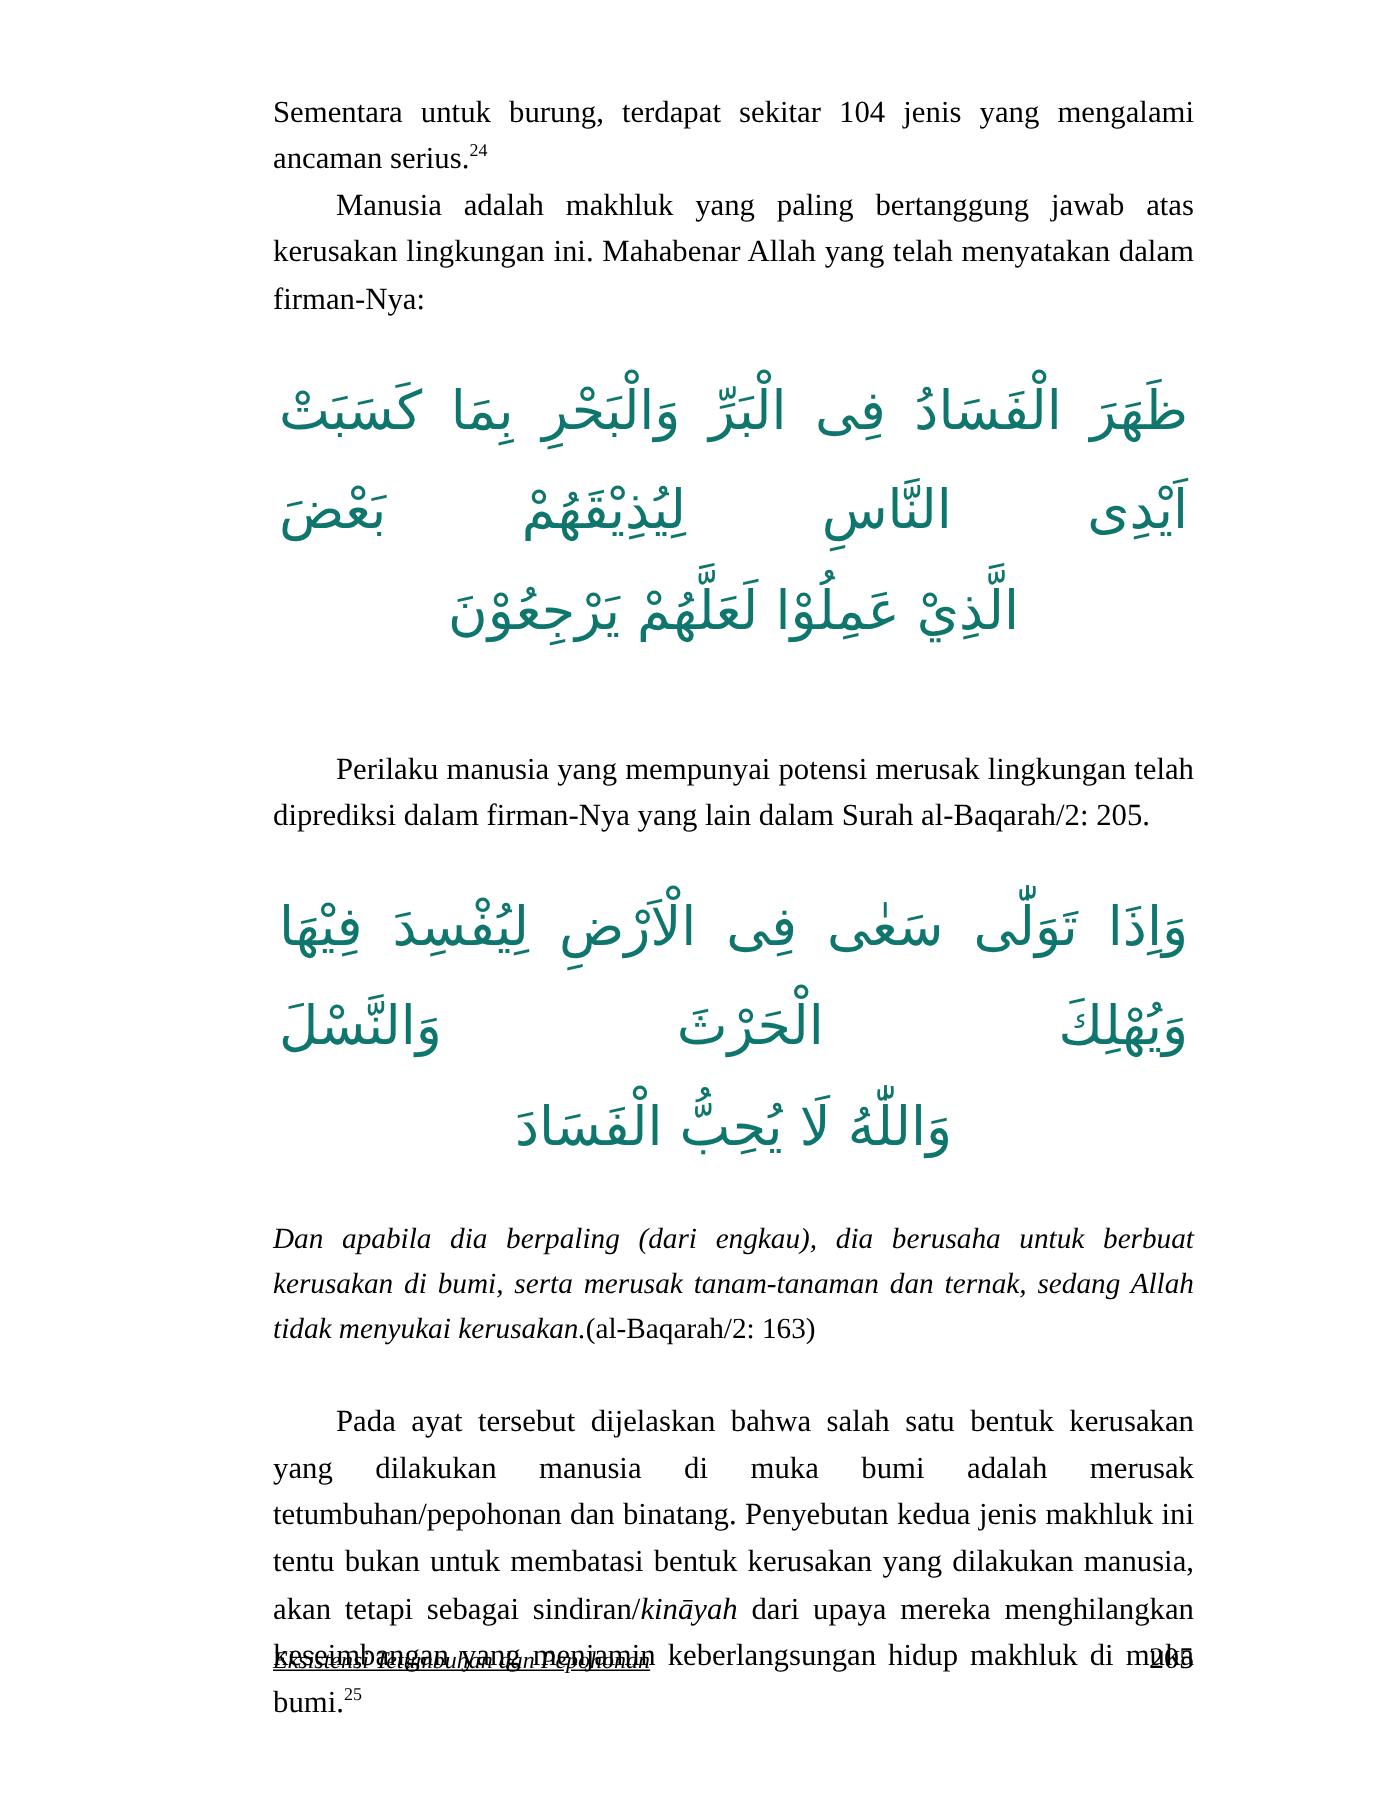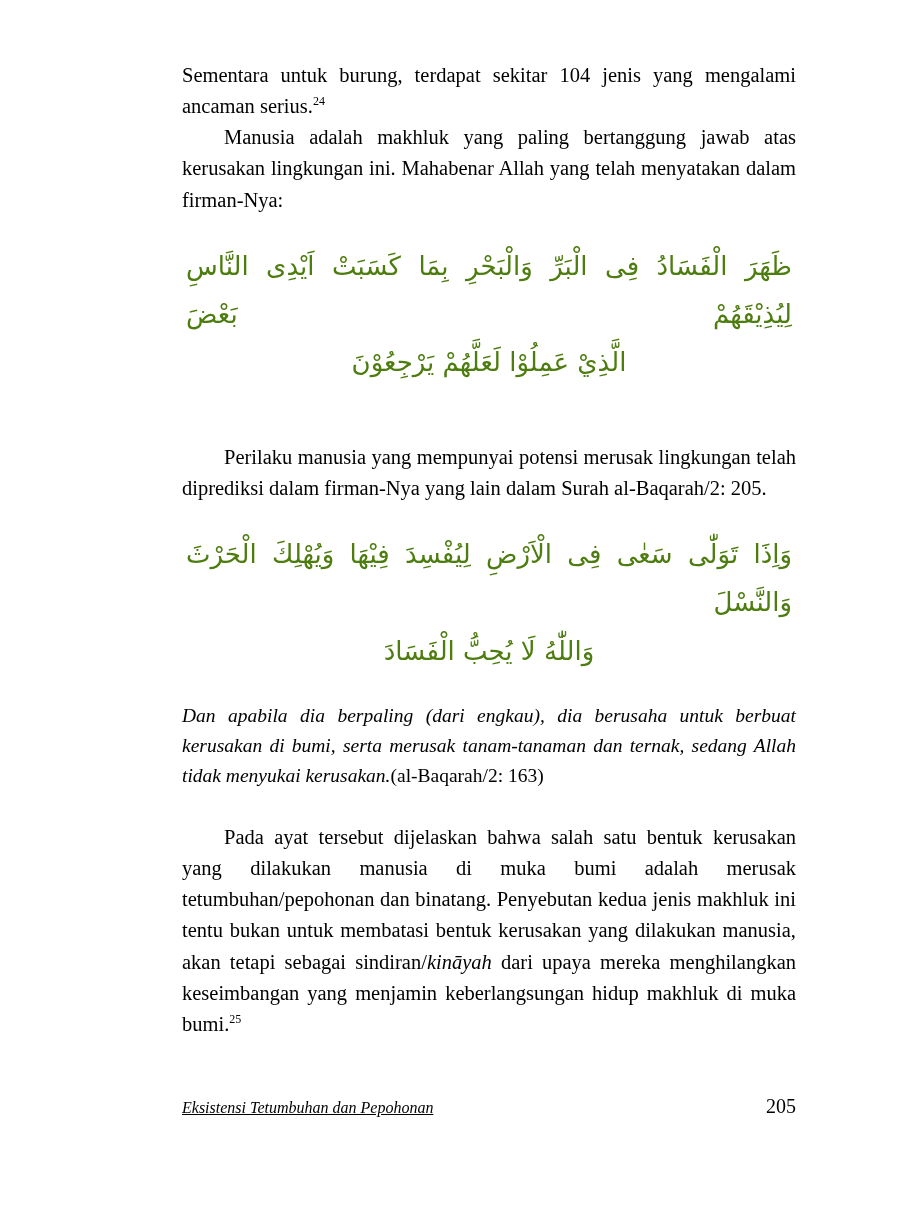--- a/index.html
+++ b/index.html
@@ -45,24 +45,24 @@
   sup.fn {
     font-size: 12px;
     vertical-align: super;
     line-height: 0;
   }
 
   .arabic {
     direction: rtl;
     text-align: center;
     font-family: "DejaVu Sans", sans-serif;
-    font-size: 26px;
+    font-size: 36px;
     line-height: 1.85;
     letter-spacing: 0px;
-    color: #4d7c0f;
+    color: #0f766e;
     margin: 0;
     padding: 0 4px;
   }
   .arabic .line1 { display: block; text-align: justify; text-align-last: justify; }
   .arabic .line2 { display: block; text-align: center; }
 
   .translation {
     margin: 0;
     font-size: 19.5px;
     font-style: italic;

